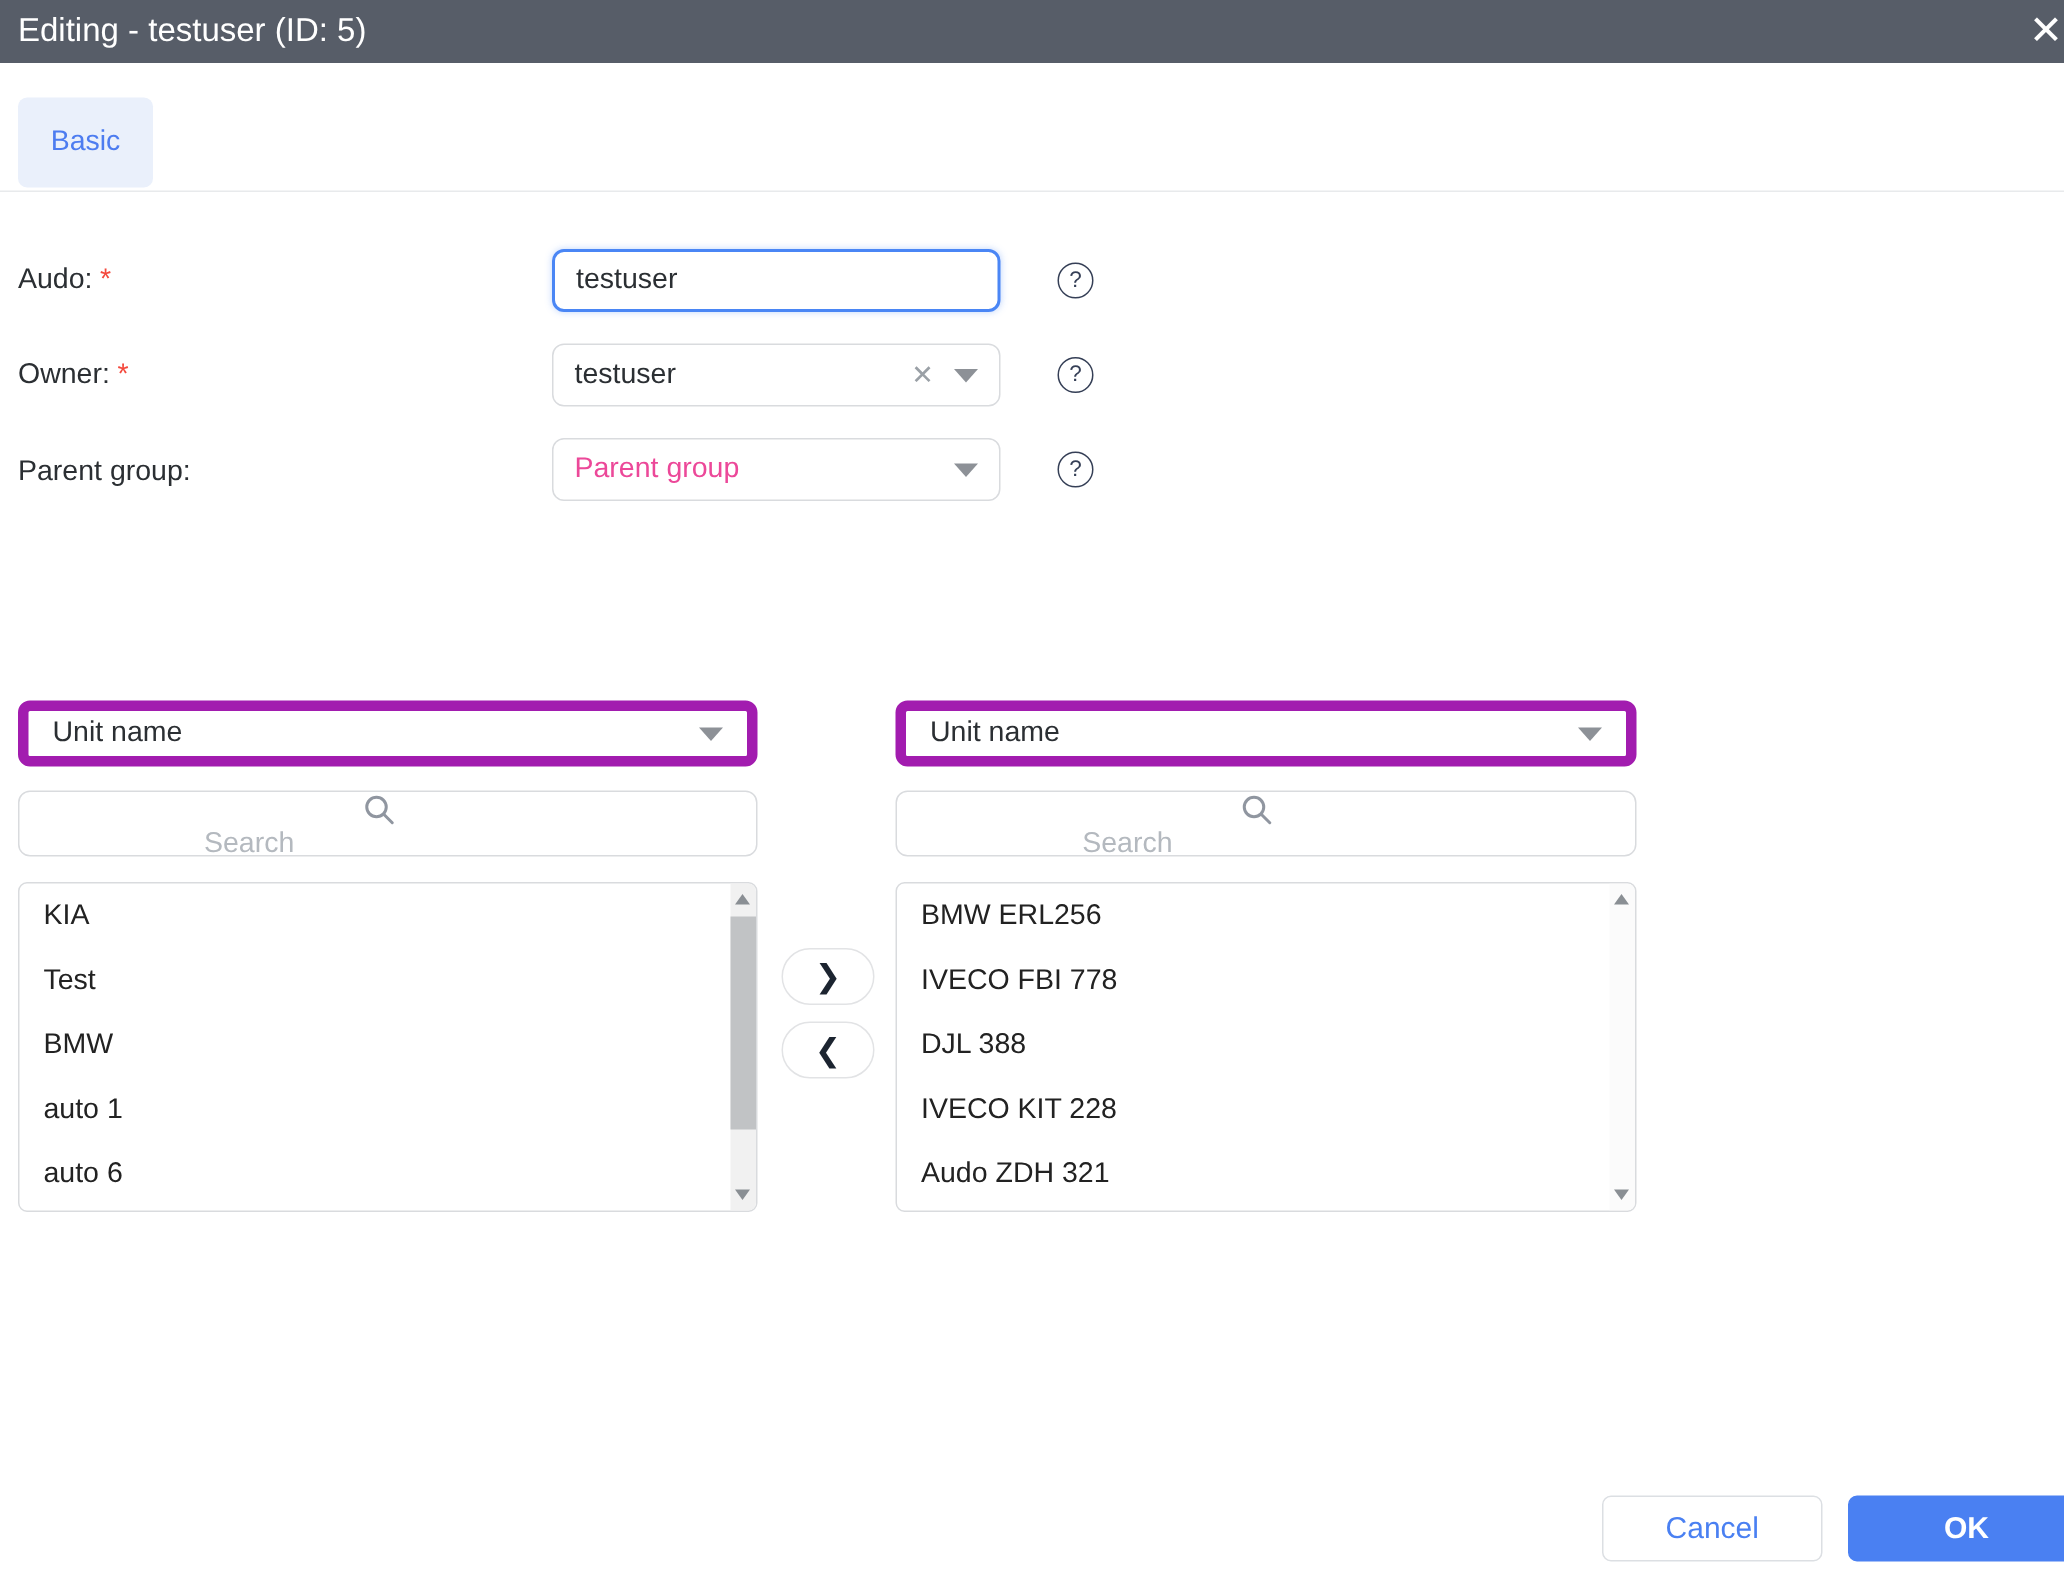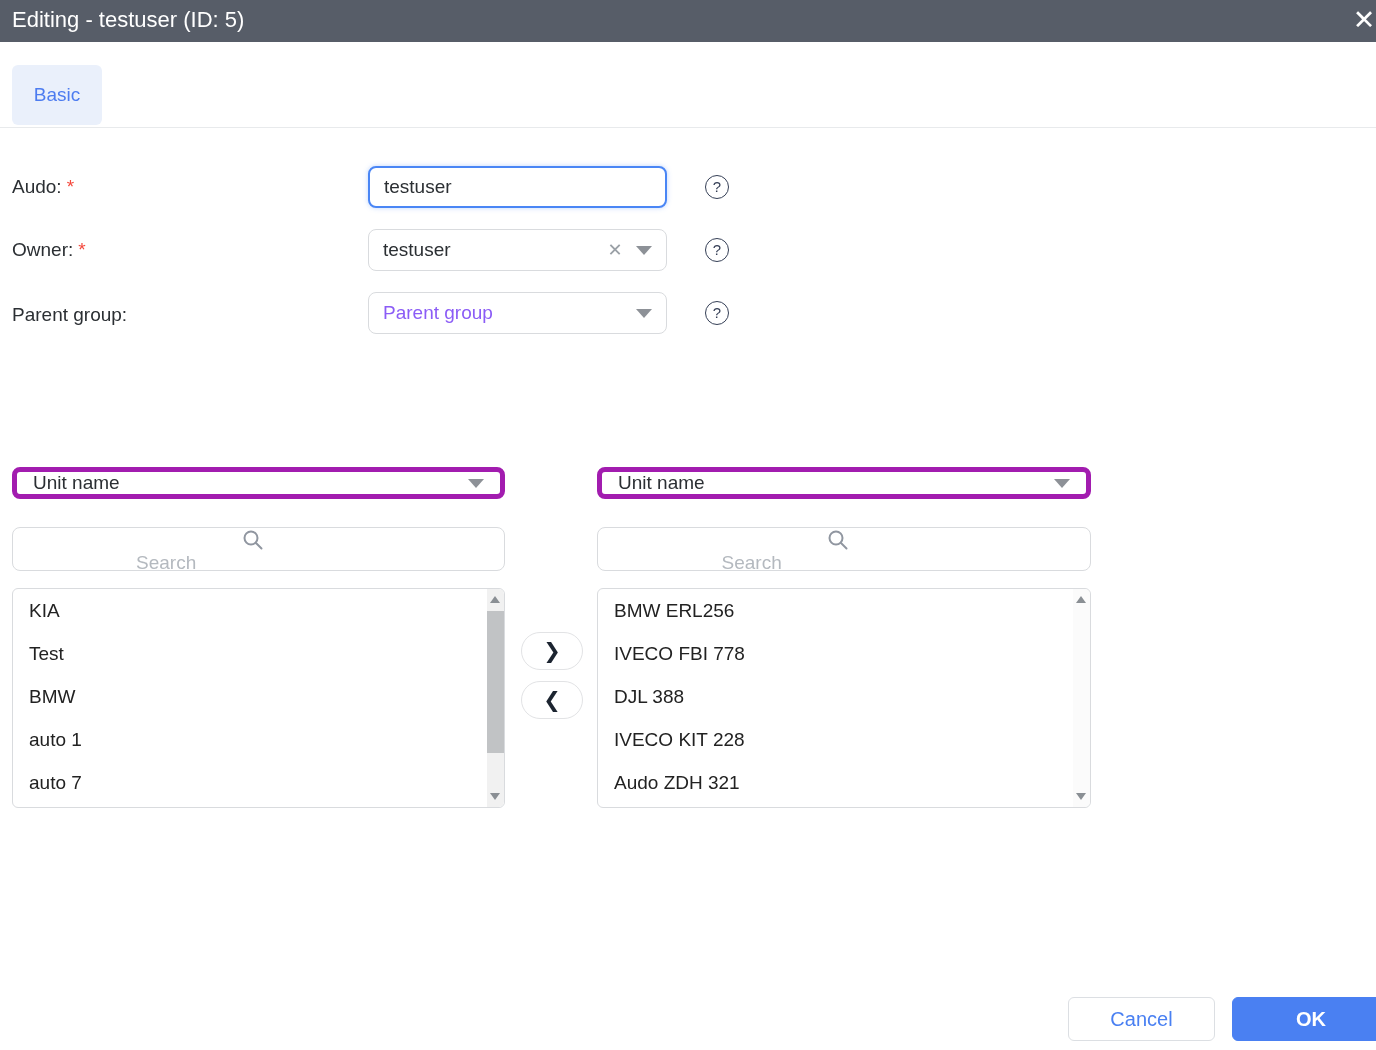--- a/index.html
+++ b/index.html
@@ -57,42 +57,42 @@
   }
   .select-box {
     position: absolute; left: 368px; width: 299px; height: 42px;
     border: 1px solid #d9dbde; border-radius: 8px;
     display: flex; align-items: center;
     padding: 0 14px; font-size: 19px; cursor: pointer; background: #fff;
   }
   .sel-owner { top: 229px; }
   .sel-pg    { top: 292px; }
   .sel-value { flex: 1 1 auto; color: #2b2f33; }
-  .sel-placeholder { flex: 1 1 auto; color: #8b5cf6; }
+  .sel-placeholder { flex: 1 1 auto; color: #ec4899; }
   .clear-x {
     width: 26px; text-align: center; color: #9aa0a6; font-size: 18px; cursor: pointer;
     margin-right: 8px;
   }
   .tri-down {
     width: 0; height: 0; flex: 0 0 auto;
     border-left: 8px solid transparent; border-right: 8px solid transparent;
     border-top: 9px solid #8d9197;
   }
   .help {
     position: absolute; left: 705px; width: 24px; height: 24px;
     border: 1.5px solid #353f56; border-radius: 50%;
     color: #353f56; font-size: 15px; line-height: 21px; text-align: center;
     cursor: pointer;
   }
   .help-1 { top: 175px; } .help-2 { top: 238px; } .help-3 { top: 301px; }
 
   
   .col-select {
-    position: absolute; top: 467px; height: 32px;
-    border: 5px solid #a21caf; border-radius: 8px;
+    position: absolute; top: 467px; height: 44px;
+    border: 7px solid #a21caf; border-radius: 8px;
     display: flex; align-items: center; padding: 0 16px;
     font-size: 19px; color: #2b2f33; cursor: pointer; background: #fff;
   }
   .col-left  { left: 12px;  width: 493px; }
   .col-right { left: 597px; width: 494px; }
   .col-select .spacer { flex: 1 1 auto; }
 
   .search-box {
     position: absolute; top: 527px; height: 44px;
     border: 1px solid #d9dbde; border-radius: 8px;
@@ -204,21 +204,21 @@
     <circle cx="10" cy="10" r="6.5" fill="none" stroke="#9096a0" stroke-width="2"></circle>
     <line x1="15" y1="15" x2="20.5" y2="20.5" stroke="#9096a0" stroke-width="2" stroke-linecap="round"></line>
   </svg>
   <input class="search-input" placeholder="Search" style="">
 </div>
 <div class="list-box list-left">
   <div class="list-item">KIA</div>
   <div class="list-item">Test</div>
   <div class="list-item">BMW</div>
   <div class="list-item">auto 1</div>
-  <div class="list-item">auto 7</div>
+  <div class="list-item">auto 6</div>
   <div class="list-item">auto 8</div>
   <div class="scrollbar sb-left">
     <div class="sb-arrow-up"></div>
     <div class="sb-thumb"></div>
     <div class="sb-arrow-down"></div>
   </div>
 </div>
 
 <div class="xfer-btn xfer-right">
   <span>❯</span>

